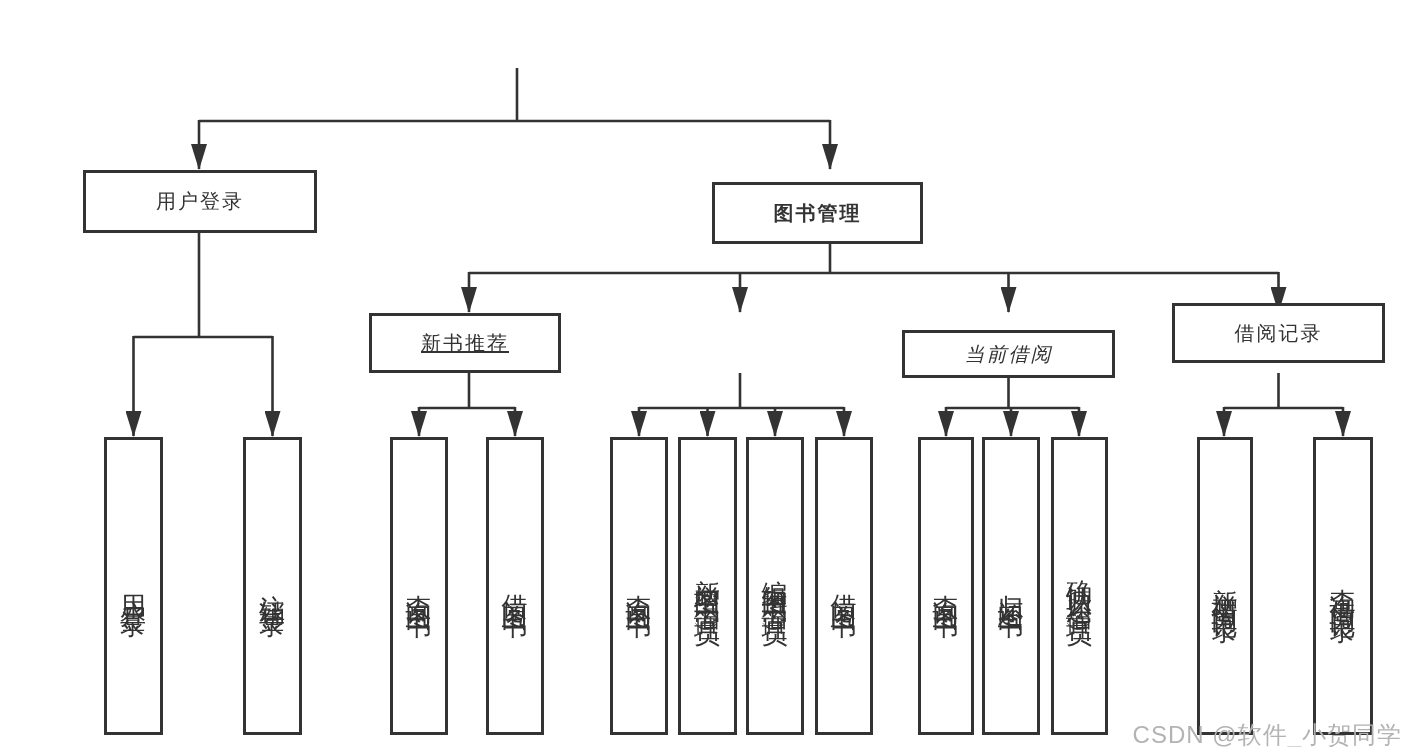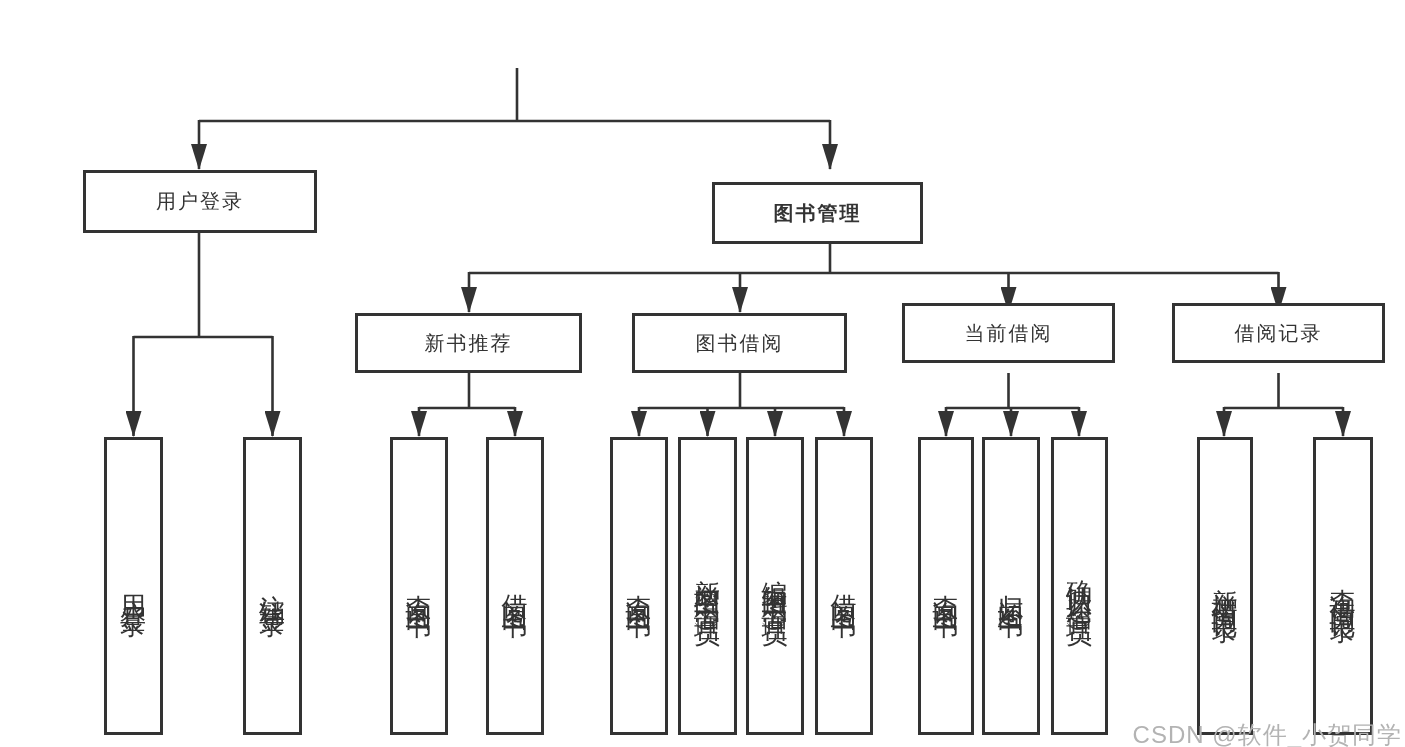--- a/index.html
+++ b/index.html
@@ -61,23 +61,22 @@
       <path class="cl" d="M1278.5,373 V408 M1224,408 H1343"></path>
       <line class="cl" x1="1224" y1="407" x2="1224" y2="436" marker-end="url(#arr)"></line>
       <line class="cl" x1="1343" y1="407" x2="1343" y2="436" marker-end="url(#arr)"></line>
     </g>
   </svg>
 
 
   <div class="box hbox" style="left:83px;top:170px;width:234px;height:63px;">用户登录</div>
   <div class="box hbox" style="left:712px;top:182px;width:211px;height:62px;font-weight:bold;">图书管理</div>
 
-  <div class="box hbox" style="left:355px;top:313px;width:227px;height:60px;">新书推荐</div>
-  <div class="box hbox" style="left:632px;top:313px;width:215px;height:60px;">图书借阅</div>
-  <div class="box hbox" style="left:902px;top:303px;width:213px;height:60px;">当前借阅</div>
+  <div class="box hbox" style="left:369px;top:313px;width:192px;height:60px;text-decoration:underline;">新书推荐</div>
+  <div class="box hbox" style="left:902px;top:330px;width:213px;height:48px;font-style:italic;">当前借阅</div>
   <div class="box hbox" style="left:1172px;top:303px;width:213px;height:60px;">借阅记录</div>
 
   <div class="box vbox" style="left:104px;top:437px;width:59px;height:298px;">用户登录</div>
   <div class="box vbox" style="left:243px;top:437px;width:59px;height:298px;">注销登录</div>
 
   <div class="box vbox" style="left:390px;top:437px;width:58px;height:298px;">查询图书</div>
   <div class="box vbox" style="left:486px;top:437px;width:58px;height:298px;">借阅图书</div>
 
   <div class="box vbox" style="left:610px;top:437px;width:58px;height:298px;">查询图书</div>
   <div class="box vbox" style="left:678px;top:437px;width:59px;height:298px;">新增图书（管理员）</div>

